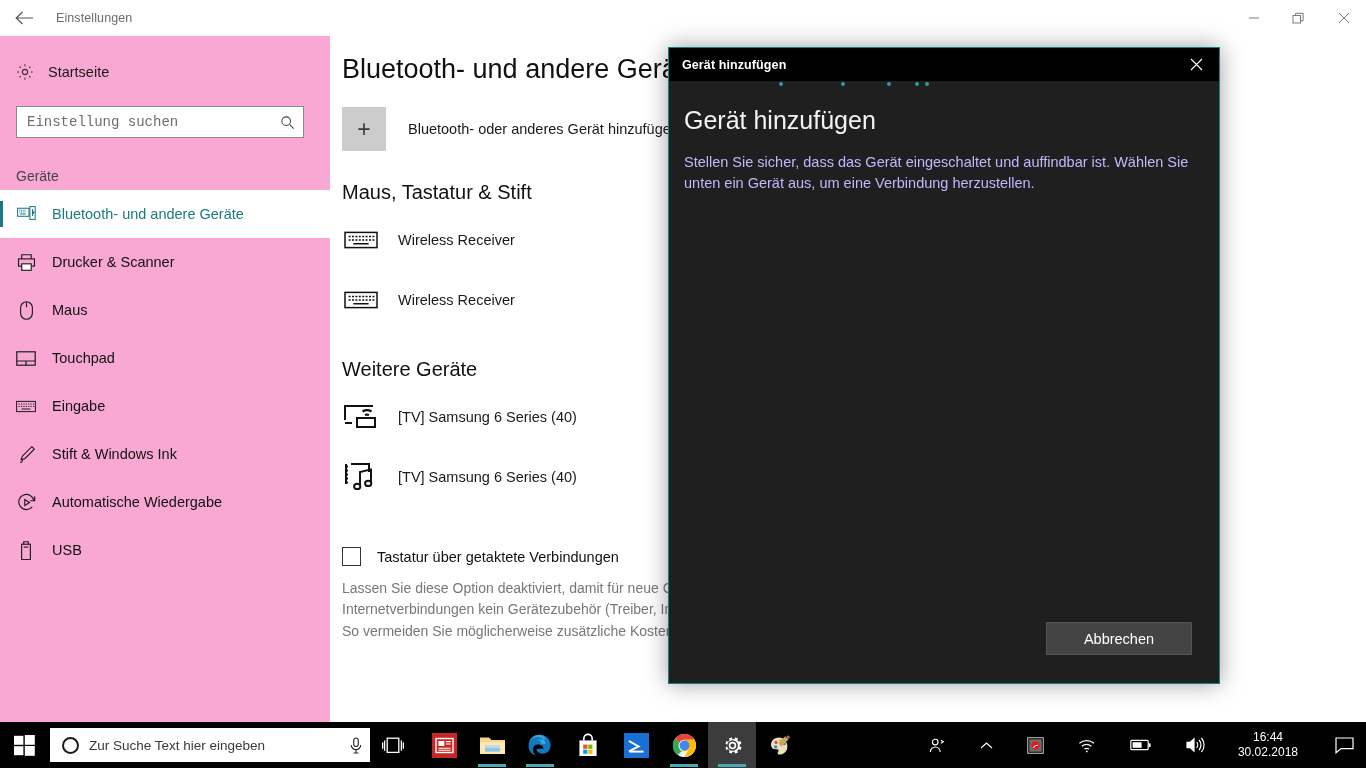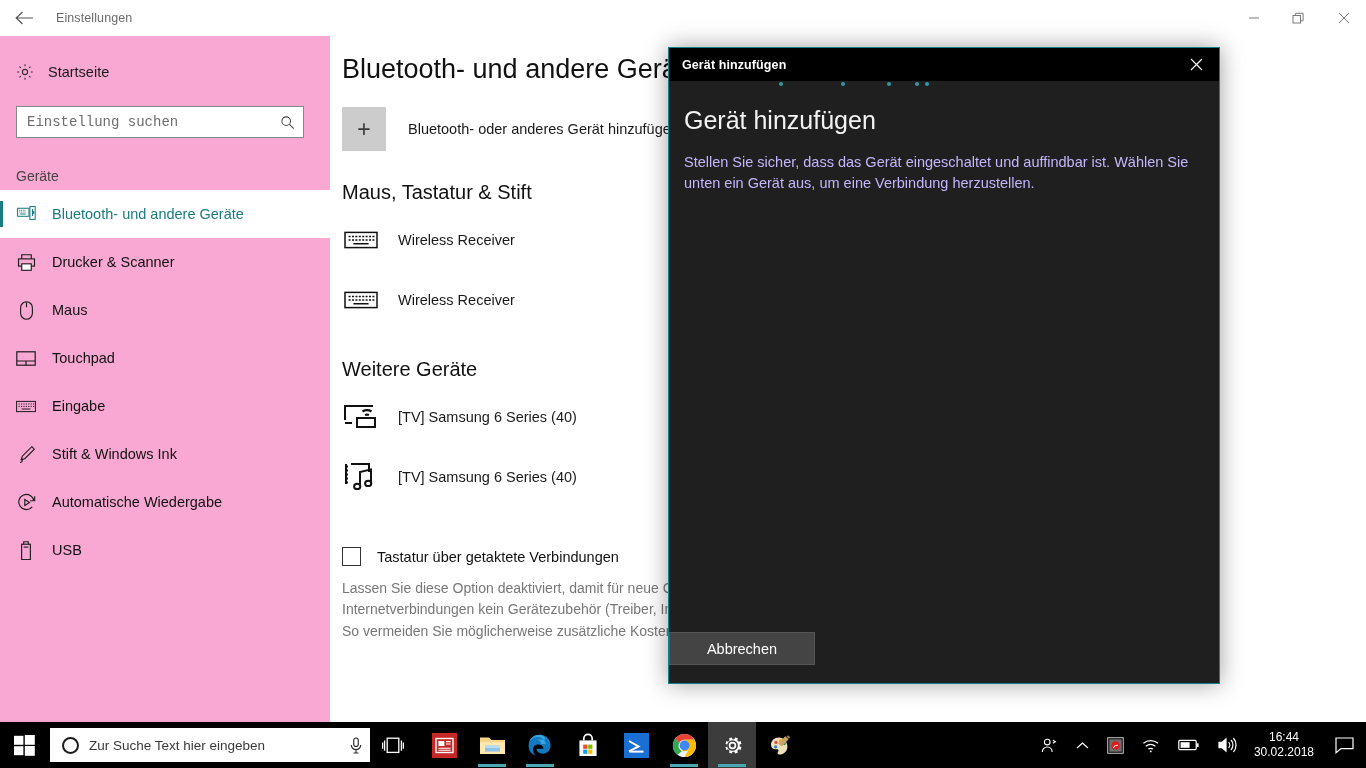--- a/index.html
+++ b/index.html
@@ -137,21 +137,21 @@
   .dlg-progress {
     height: 5px; position: relative; flex: 0 0 5px; background: #1f1f1f;
   }
   .dlg-progress i {
     position: absolute; top: 1px; width: 4px; height: 4px; border-radius: 50%;
     background: #2f9aa4; display: block;
   }
   .dlg-body { padding: 20px 24px 0 15px; flex: 1; }
   .dlg-h1 { font-size: 25px; color: #f2f2f2; font-weight: normal; margin-bottom: 17px; }
   .dlg-p { font-size: 14.5px; color: #c4b5fd; line-height: 1.42; }
-  .dlg-footer { padding: 0 27px 18px 0; display: flex; }
+  .dlg-footer { padding: 0 27px 28px 0; display: flex; justify-content: flex-end; }
   .btn-cancel {
     width: 146px; height: 33px; background: #444444; color: #ffffff;
     border: 1px solid #555; font-size: 14.5px; font-family: "Liberation Sans", sans-serif;
     display: flex; align-items: center; justify-content: center;
   }
 
   
   .taskbar {
     position: absolute; left: 0; bottom: 0; width: 1366px; height: 46px;
     background: #000000; display: flex; align-items: center;
@@ -170,21 +170,21 @@
   .tb-apps { display: flex; align-items: center; height: 46px; margin-left: 4px; }
   .tb-app {
     width: 48px; height: 46px; display: flex; align-items: center; justify-content: center;
     position: relative;
   }
   .tb-app.active { background: #3c3c3c; }
   .tb-app .under {
     position: absolute; bottom: 1px; left: 10px; width: 28px; height: 3px; background: #4aa8b5;
   }
   .tray {
-    margin-left: auto; display: flex; align-items: center; height: 46px; gap: 0;
+    margin-left: auto; display: flex; align-items: center; height: 46px; gap: 16px;
     padding-right: 4px;
   }
   .tray-ico {
     height: 46px; display: flex; align-items: center; justify-content: center;
     color: #ffffff; padding: 0 9px;
   }
   .clock {
     color: #fff; font-size: 12px; line-height: 1.28; text-align: center;
     padding: 0 12px 0 8px; display:flex; flex-direction:column; justify-content:center; height:46px;
   }

